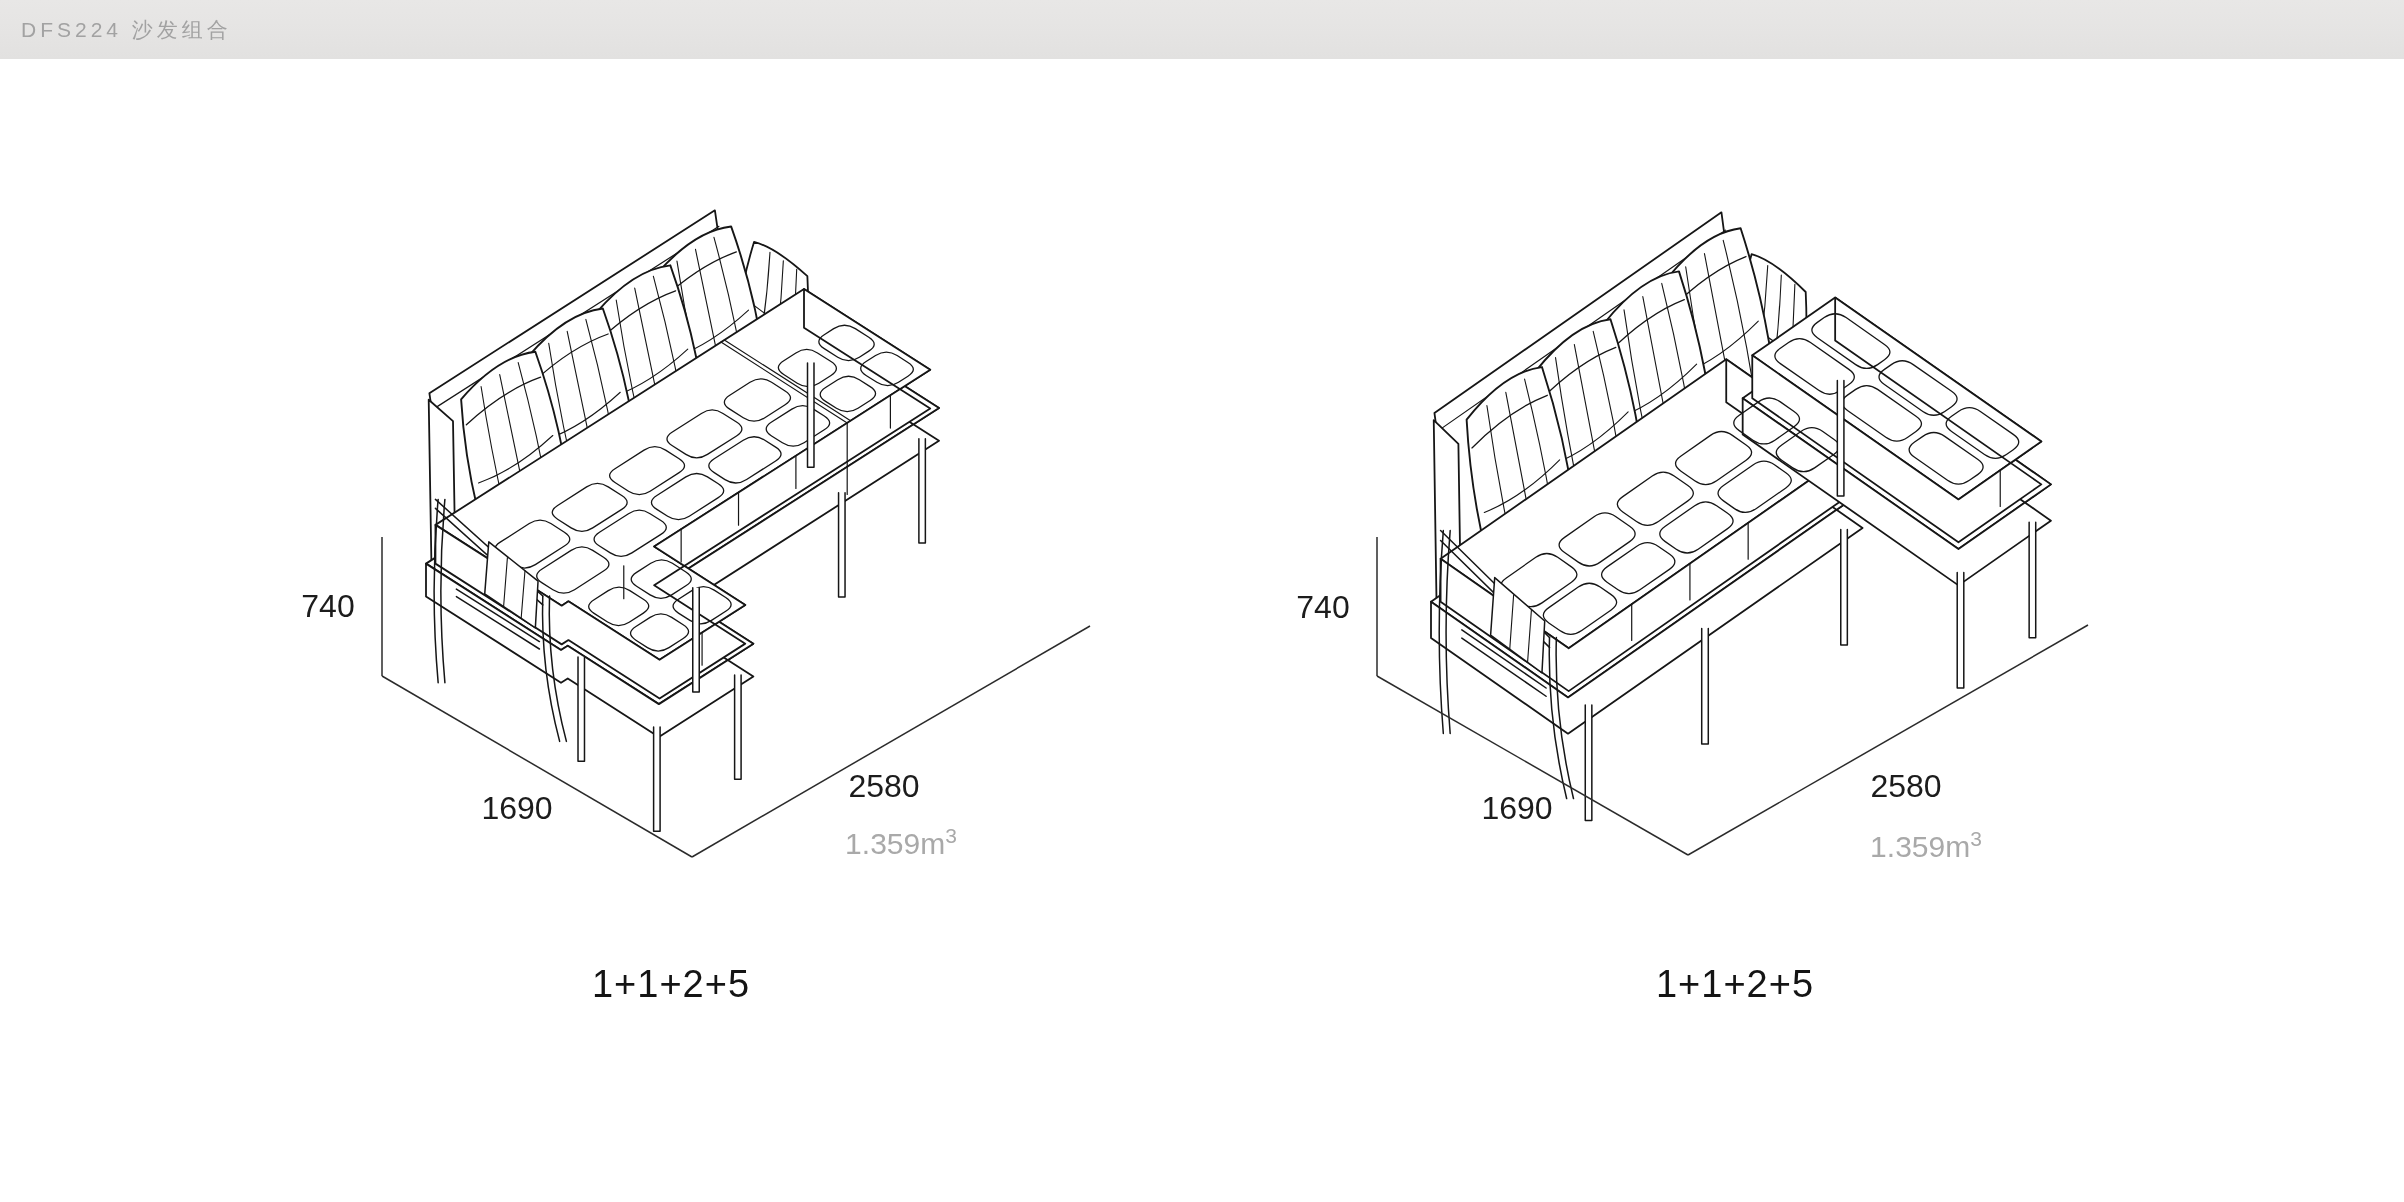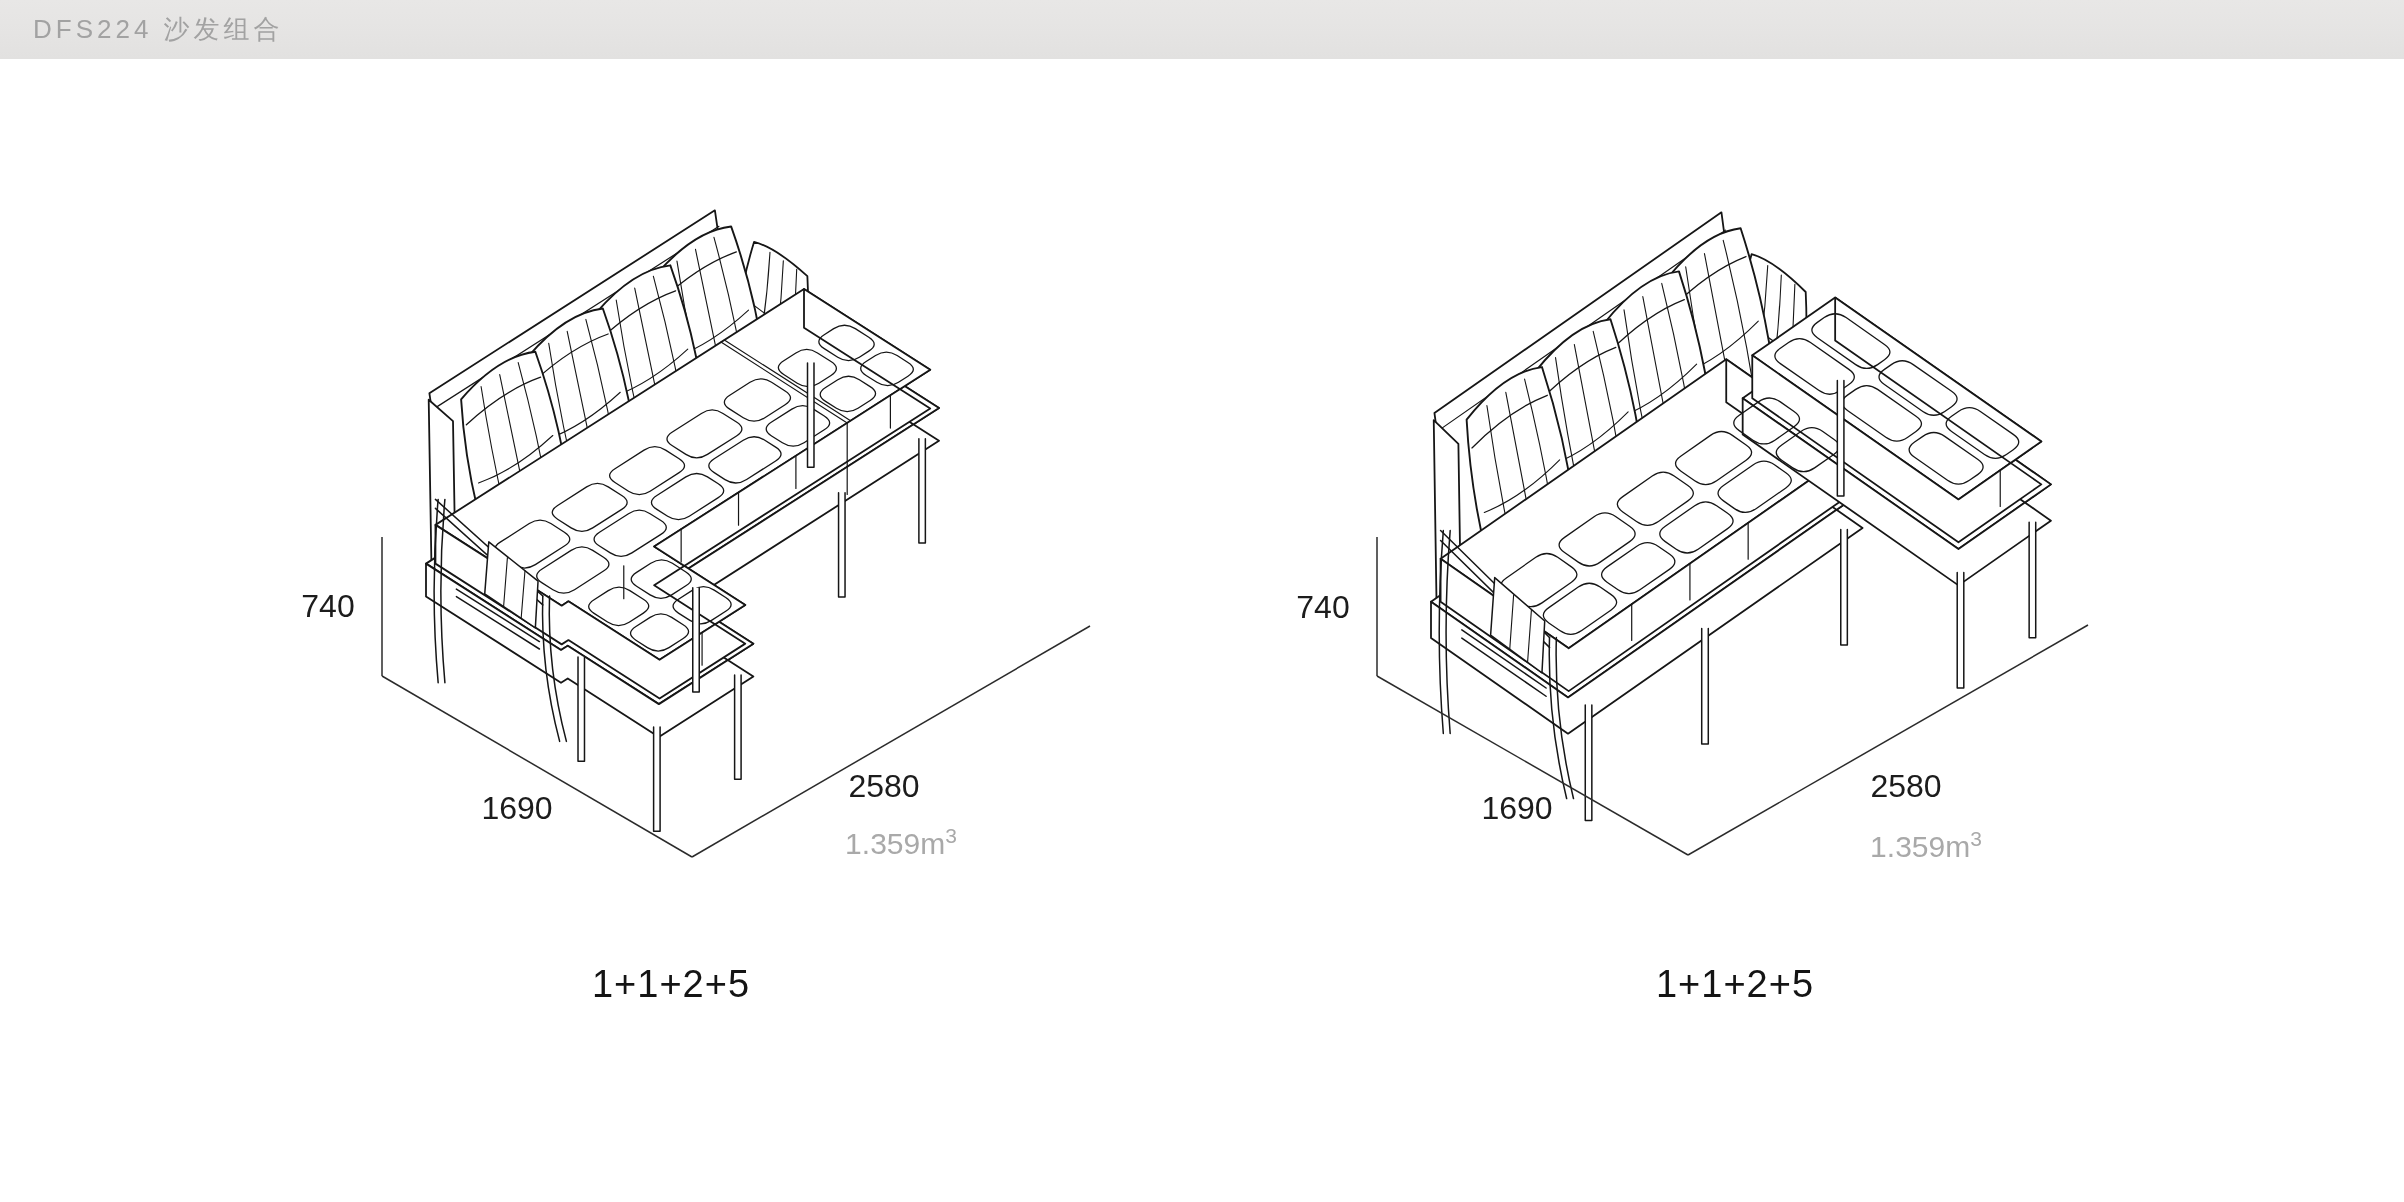--- a/index.html
+++ b/index.html
@@ -1,21 +1,21 @@
 <!DOCTYPE html>
 <html><head>
 <meta charset="utf-8">
 <style>
   html,body{margin:0;padding:0;background:#ffffff;}
   .page{position:relative;width:2404px;height:1202px;background:#ffffff;overflow:hidden;
         font-family:"Liberation Sans", sans-serif;}
   .header{position:absolute;left:0;top:0;width:100%;height:59px;
           background:linear-gradient(180deg,#e8e7e6 0%,#e5e4e3 55%,#e2e1e0 100%);}
-  .header .title{display:block;line-height:59px;padding-left:33px;
-          font-size:26px;letter-spacing:4px;color:#a2a2a2;font-weight:400;}
+  .header .title{display:block;line-height:59px;padding-left:21px;
+          font-size:21px;letter-spacing:4px;color:#a2a2a2;font-weight:400;}
   svg.scene{position:absolute;left:0;top:0;}
   text.dim{font-family:"Liberation Sans",sans-serif;font-size:32px;fill:#1c1c1c;}
   text.vol{font-family:"Liberation Sans",sans-serif;font-size:30px;fill:#a9a9a9;}
   text.caption{font-family:"Liberation Sans",sans-serif;font-size:38px;fill:#141414;letter-spacing:1px;}
 </style>
 </head>
 <body>
 
 <div class="page">
 

